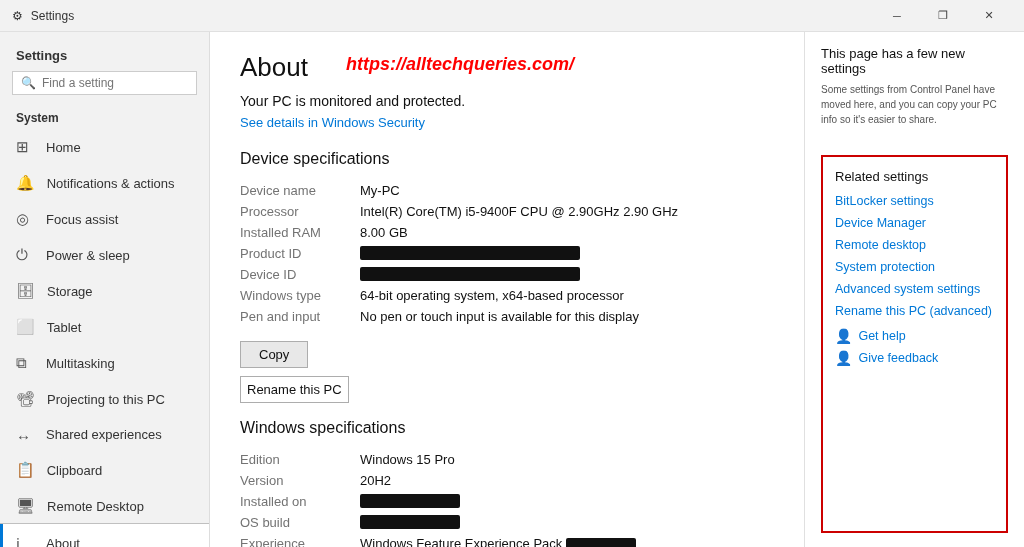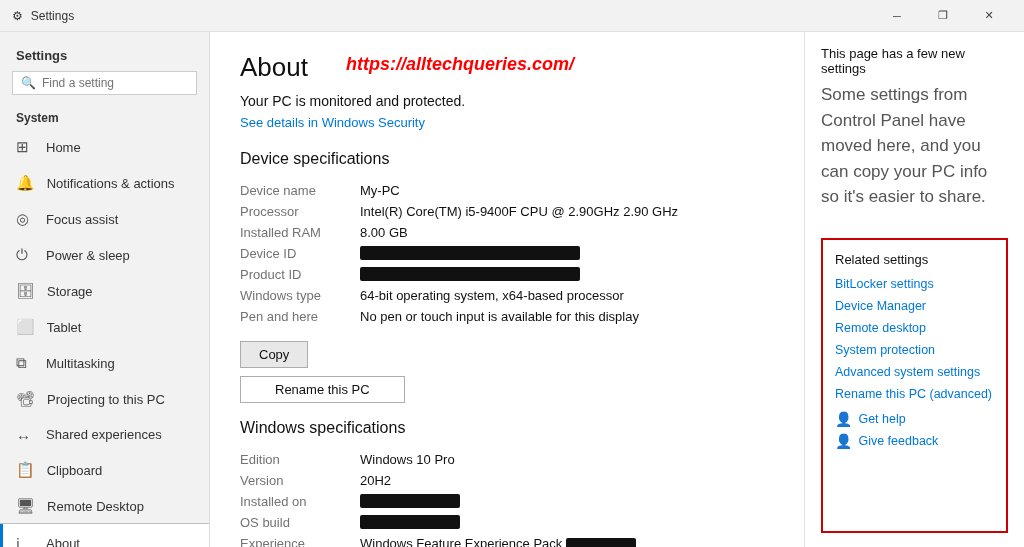--- a/index.html
+++ b/index.html
@@ -196,21 +196,21 @@
       padding: 5px 18px;
       font-size: 13px;
       cursor: pointer;
       color: #111;
       margin-top: 10px;
       margin-bottom: 4px;
     }
     .btn-outline {
       background: white;
       border: 1px solid #adadad;
-      padding: 5px 34px;
+      padding: 5px 6px;
       font-size: 13px;
       cursor: pointer;
       color: #111;
       margin-top: 4px;
       margin-bottom: 12px;
     }
     
     .right-panel {
       width: 220px;
       padding: 14px 16px;
@@ -224,21 +224,21 @@
     .right-panel-top {
       margin-bottom: 12px;
     }
     .right-panel-top .title {
       font-size: 13px;
       color: #111;
       font-weight: 400;
       margin-bottom: 6px;
     }
     .right-panel-top .desc {
-      font-size: 17px;
+      font-size: 10px;
       color: #555;
       line-height: 1.5;
     }
     .related-settings-box {
       border: 2px solid #c00;
       padding: 12px;
       flex: 1;
     }
     .related-title {
       font-size: 13px;
@@ -362,45 +362,45 @@
       </div>
       <div class="spec-row">
         <span class="spec-label">Processor</span>
         <span class="spec-value">Intel(R) Core(TM) i5-9400F CPU @ 2.90GHz   2.90 GHz</span>
       </div>
       <div class="spec-row">
         <span class="spec-label">Installed RAM</span>
         <span class="spec-value">8.00 GB</span>
       </div>
       <div class="spec-row">
+        <span class="spec-label">Product ID</span>
+        <span class="spec-value redacted">&nbsp;</span>
+      </div>
+      <div class="spec-row">
         <span class="spec-label">Device ID</span>
         <span class="spec-value redacted">&nbsp;</span>
       </div>
       <div class="spec-row">
-        <span class="spec-label">Product ID</span>
-        <span class="spec-value redacted">&nbsp;</span>
-      </div>
-      <div class="spec-row">
         <span class="spec-label">Windows type</span>
         <span class="spec-value">64-bit operating system, x64-based processor</span>
       </div>
       <div class="spec-row">
-        <span class="spec-label">Pen and here</span>
+        <span class="spec-label">Pen and input</span>
         <span class="spec-value">No pen or touch input is available for this display</span>
       </div>
     </div>
     <button class="btn">Copy</button>
     <br>
     <button class="btn-outline">Rename this PC</button>
 
     <div class="section-title">Windows specifications</div>
     <div class="spec-table">
       <div class="spec-row">
         <span class="spec-label">Edition</span>
-        <span class="spec-value">Windows 10 Pro</span>
+        <span class="spec-value">Windows 15 Pro</span>
       </div>
       <div class="spec-row">
         <span class="spec-label">Version</span>
         <span class="spec-value">20H2</span>
       </div>
       <div class="spec-row">
         <span class="spec-label">Installed on</span>
         <span class="spec-value redacted-sm">&nbsp;</span>
       </div>
       <div class="spec-row">

